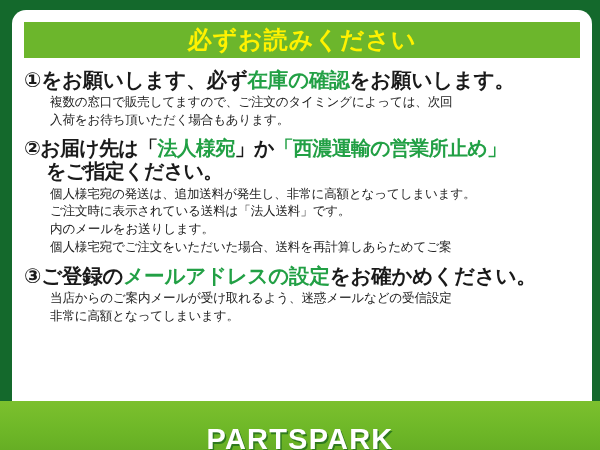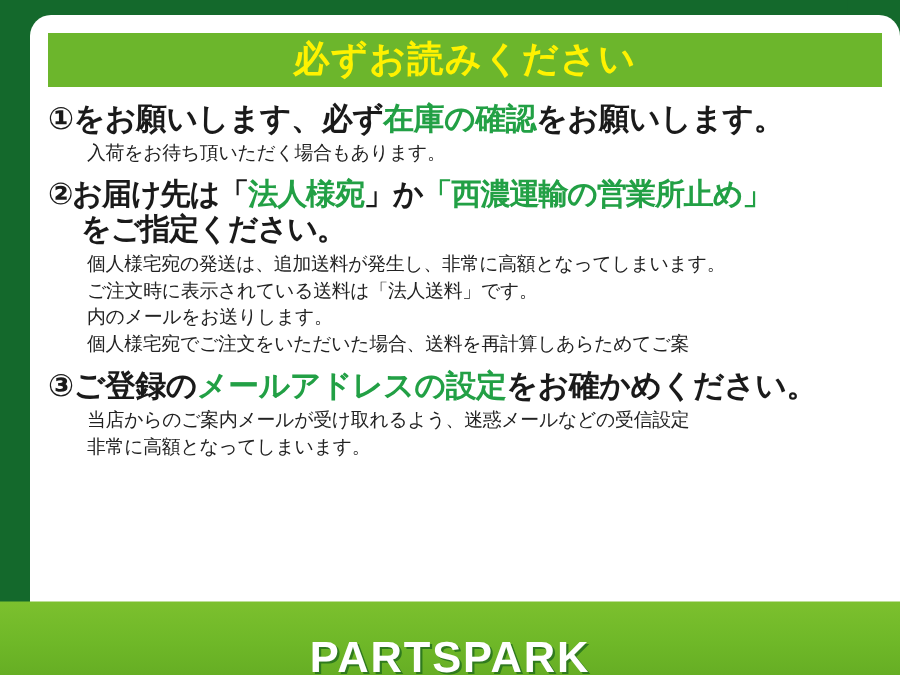--- a/index.html
+++ b/index.html
@@ -13,21 +13,21 @@
     background: #14692c;
     font-family: "Liberation Sans", "DejaVu Sans", sans-serif;
   }
 
   #notice-card {
     position: relative;
     width: 565px;
     height: 450px;
     background: #14692c;
     box-sizing: border-box;
-    padding: 10px 10px 0 20px;
+    padding: 10px 10px 0 12px;
   }
 
   #panel {
     position: relative;
     width: 580px;
     height: 430px;
     background: #ffffff;
     border-radius: 14px;
     box-sizing: border-box;
     overflow: hidden;
@@ -125,20 +125,21 @@
       <div id="header-title">必ずお読みください</div>
     </div>
 
     <div id="notice-body">
 
       <div class="notice-item">
         <div class="item-heading">
           <span>①</span><span>をお願いします、必ず</span><span class="hl">在庫の確認</span><span>をお願いします。</span>
         </div>
         <div class="item-sub">
+          <div>複数の窓口で販売してますので、ご注文のタイミングによっては、次回</div>
           <div>入荷をお待ち頂いただく場合もあります。</div>
         </div>
       </div>
 
       <div class="notice-item">
         <div class="item-heading heading-2">
           <span>②</span><span>お届け先は「</span><span class="hl">法人様宛</span><span>」か</span><span class="hl">「西濃運輸の営業所止め」</span>
         </div>
         <div class="item-heading heading-2 heading-line-2">をご指定ください。</div>
         <div class="item-sub">

